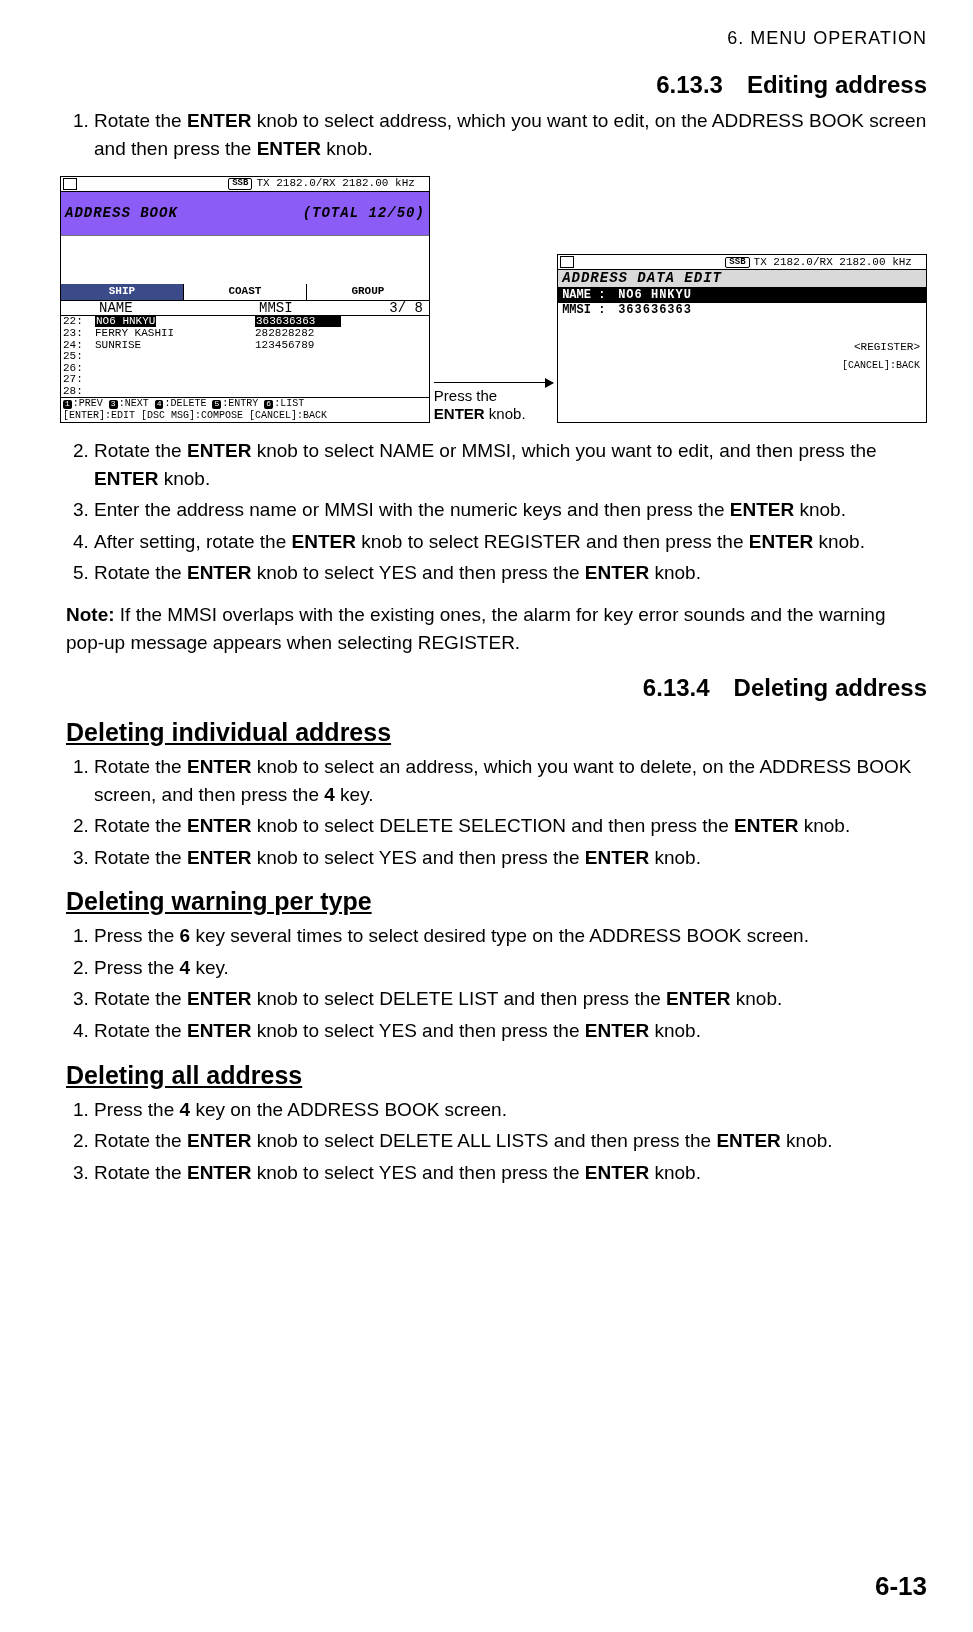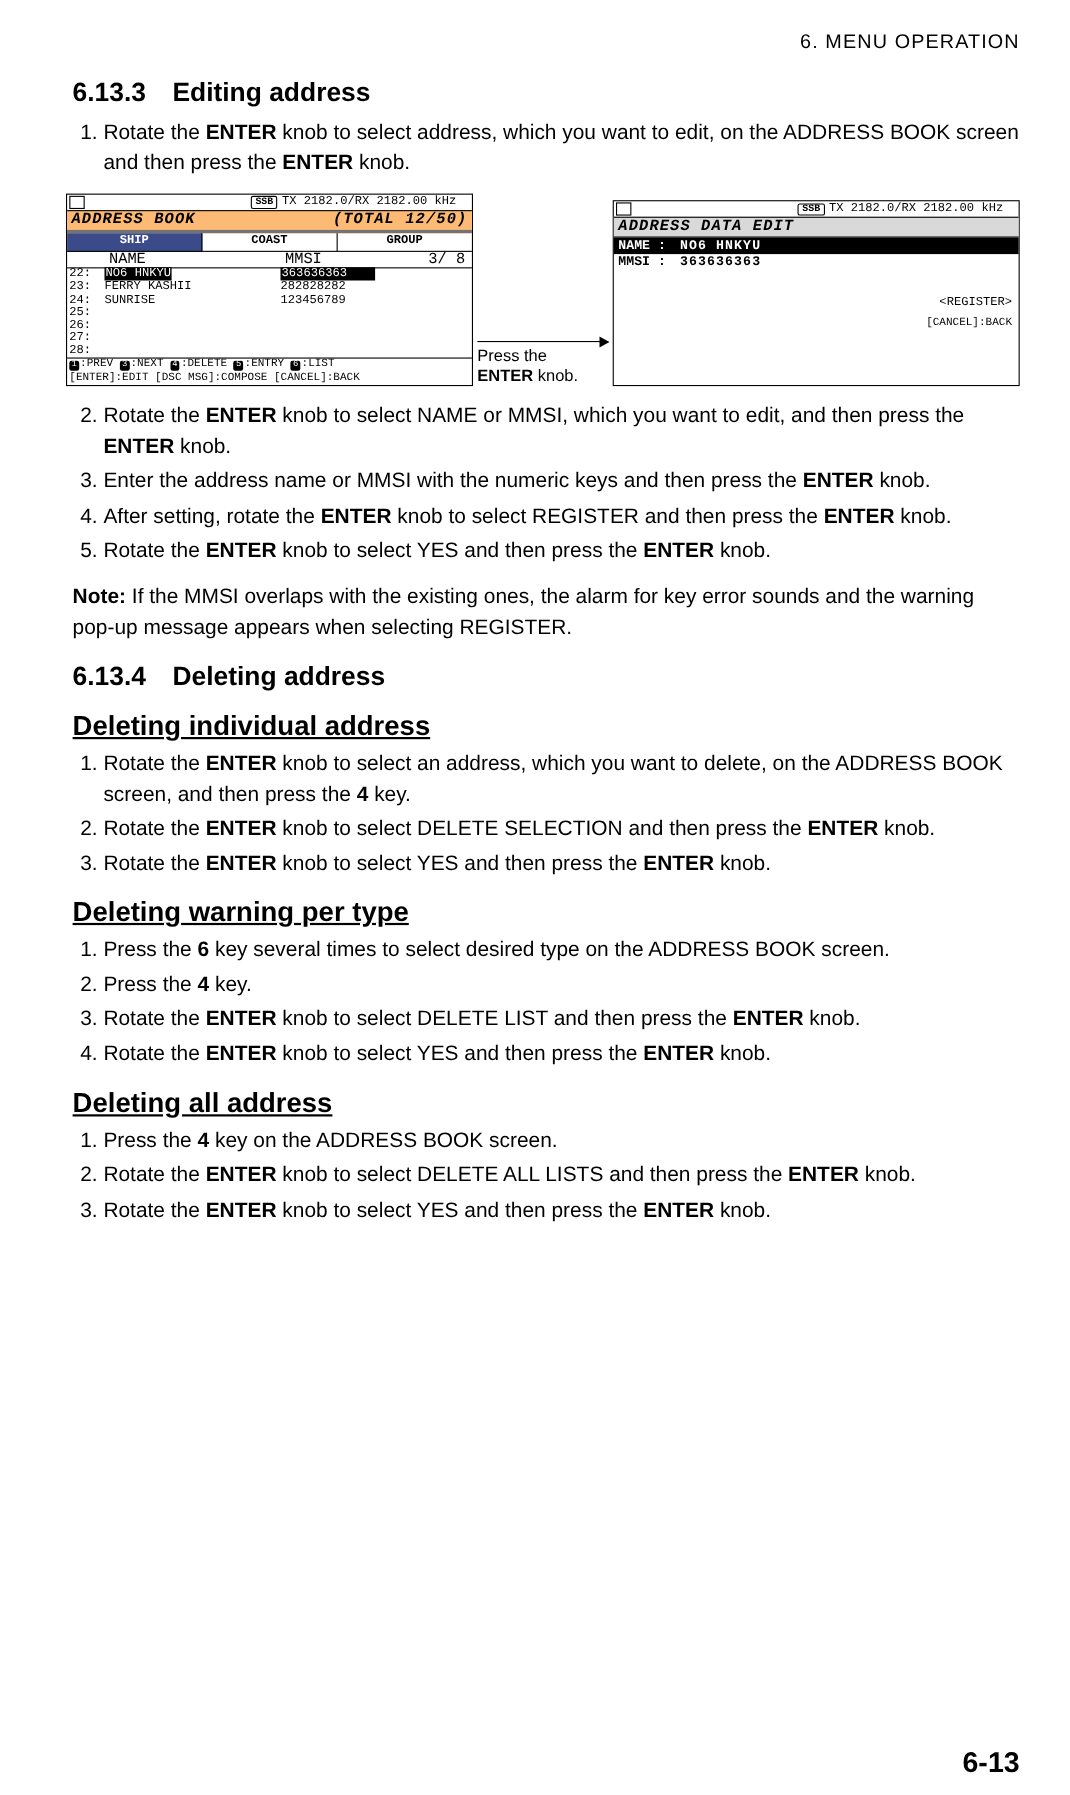--- a/index.html
+++ b/index.html
@@ -21,40 +21,41 @@
   .running-head {
     text-align: right;
     font-size: 18px;
     letter-spacing: 1px;
     margin-bottom: 22px;
   }
   h3.section {
     font-size: 24px;
     font-weight: bold;
     margin: 14px 0 8px 0;
+    text-align: right;
   }
   .sec-num { display:inline-block; margin-right: 24px; }
   ol.steps {
     margin: 6px 0 14px 0;
     padding-left: 28px;
     line-height: 1.45;
   }
   ol.steps li { margin-bottom: 4px; }
   .bold { font-weight: bold; }
   .subhead {
     font-weight: bold;
     text-decoration: underline;
     font-size: 25px;
     margin: 16px 0 6px 0;
   }
   .note { line-height: 1.45; margin: 10px 0 18px 0; }
   .page-num {
     position: absolute;
     right: 46px;
-    bottom: 14px;
+    bottom: 30px;
     font-size: 26px;
     font-weight: bold;
   }
 
   
   .fig-row {
     display: flex;
     align-items: flex-end;
     margin: 10px 0 14px -6px;
   }
@@ -71,29 +72,29 @@
     display: flex;
     align-items: center;
     padding: 1px 2px;
     border-bottom: none;
     font-size: 11px;
   }
   .spk { width:12px;height:10px;border:1px solid #000;display:inline-block;margin-right:4px;position:relative;}
   .ssb { border:1.5px solid #000;border-radius:2px;padding:0 3px;font-size:9px;font-weight:bold; margin-right:4px;}
   .ant { display:inline-block;width:8px;height:10px;margin-left:4px;position:relative;}
   .titlebar {
-    background:#fdba74;
-    border-top:1px solid #000;border-bottom:3px solid #737373;
+    background:#8b5cf6;
+    border-top:1px solid #000;border-bottom:1px solid #737373;
     font-weight:bold; font-style:italic;
     font-size:14px;
-    padding:1px 4px;
+    padding:14px 4px;
     letter-spacing:1px;
     display:flex; justify-content:space-between;
   }
-  .tabs { display:flex; height:17px;}
+  .tabs { display:flex; height:17px;margin-top:48px;}
   .tab {
     flex:1; text-align:center; font-size:11px; font-weight:bold;
     border-right:1px solid #000; border-bottom:1px solid #000;
     position:relative;
     display:flex;align-items:center;justify-content:center;
   }
   .tab:last-child{border-right:none;}
   .tab.active{ background:#3b4b8a;color:#fff;}
   .tblhead{display:flex;font-size:14px;padding:0 6px;border-bottom:1px solid #000;}
   .rows{font-size:11px;}

